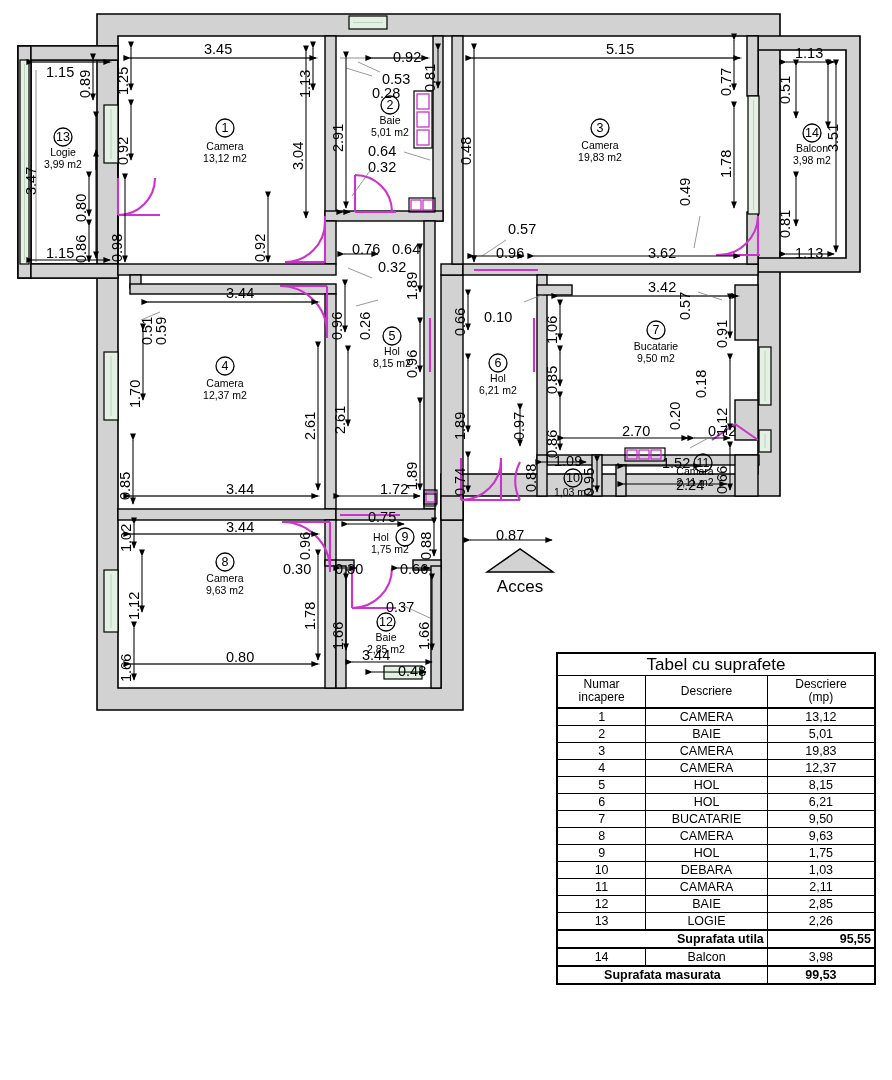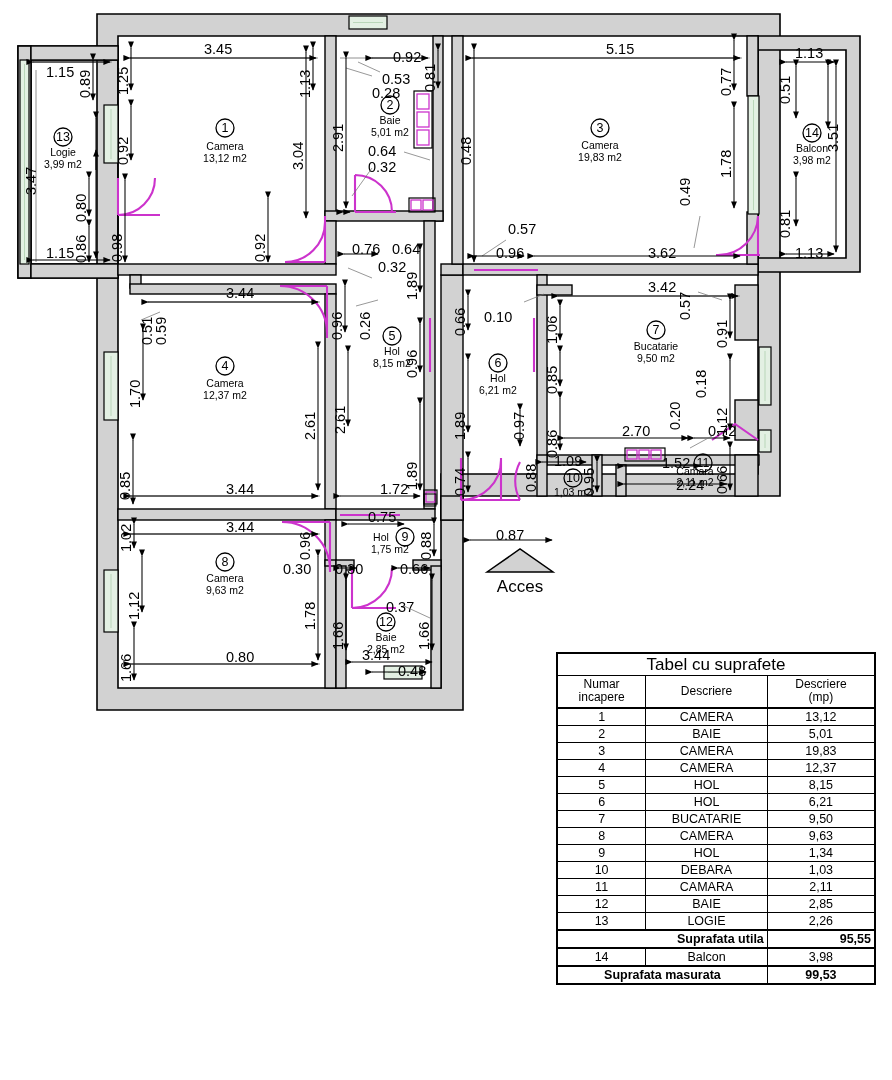--- a/index.html
+++ b/index.html
@@ -550,21 +550,21 @@
             <td>9,50</td>
           </tr>
         <tr>
             <td>8</td>
             <td>CAMERA</td>
             <td>9,63</td>
           </tr>
         <tr>
             <td>9</td>
             <td>HOL</td>
-            <td>1,34</td>
+            <td>1,75</td>
           </tr>
         <tr>
             <td>10</td>
             <td>DEBARA</td>
             <td>1,03</td>
           </tr>
         <tr>
             <td>11</td>
             <td>CAMARA</td>
             <td>2,11</td>

